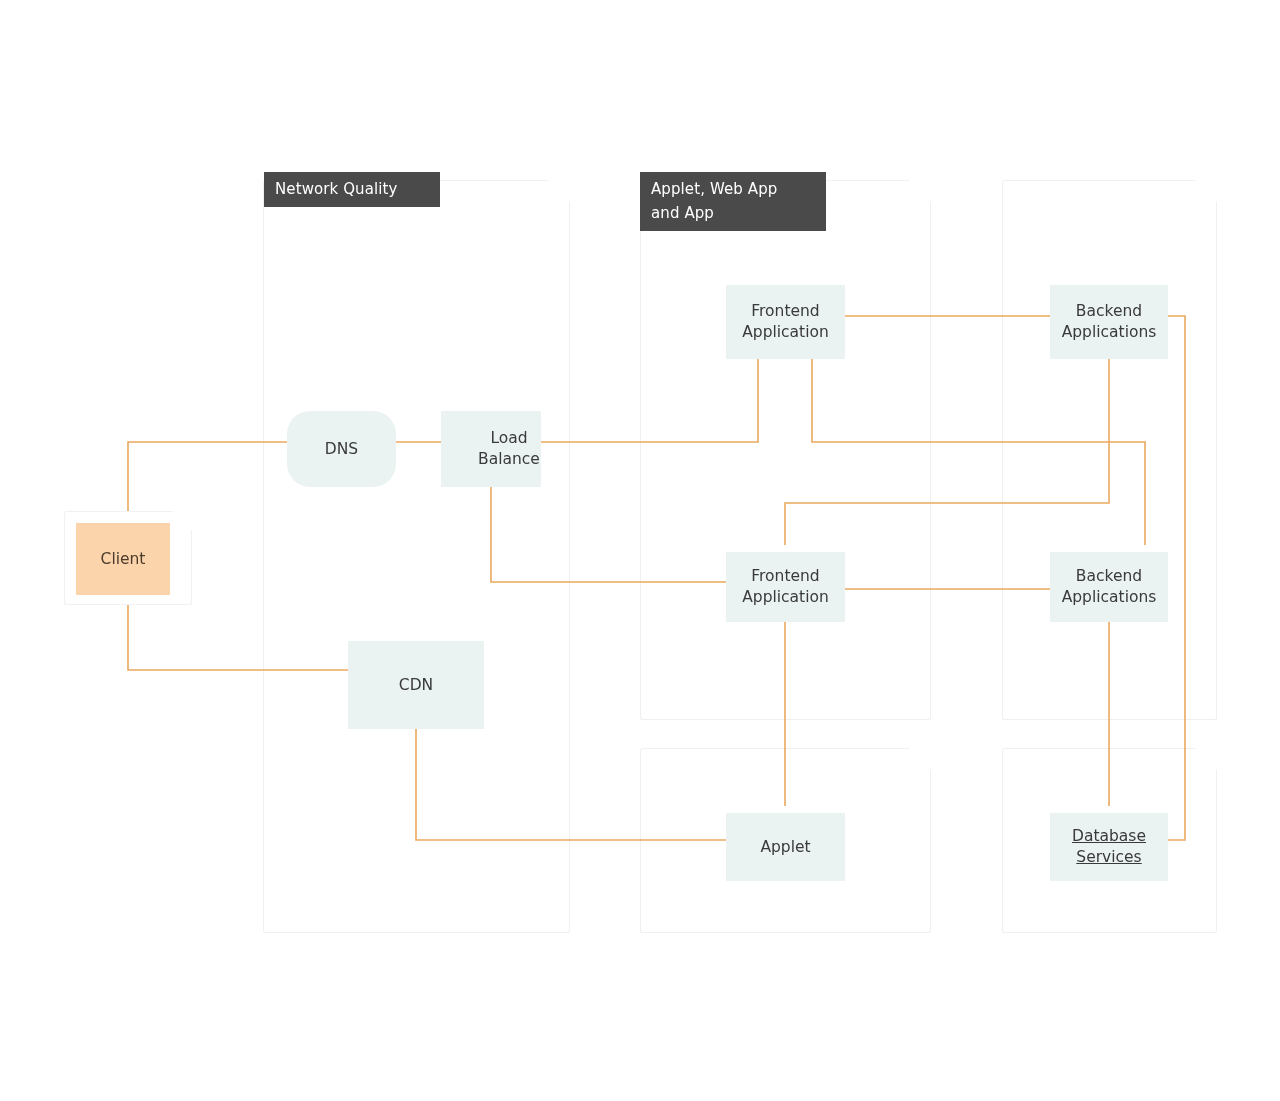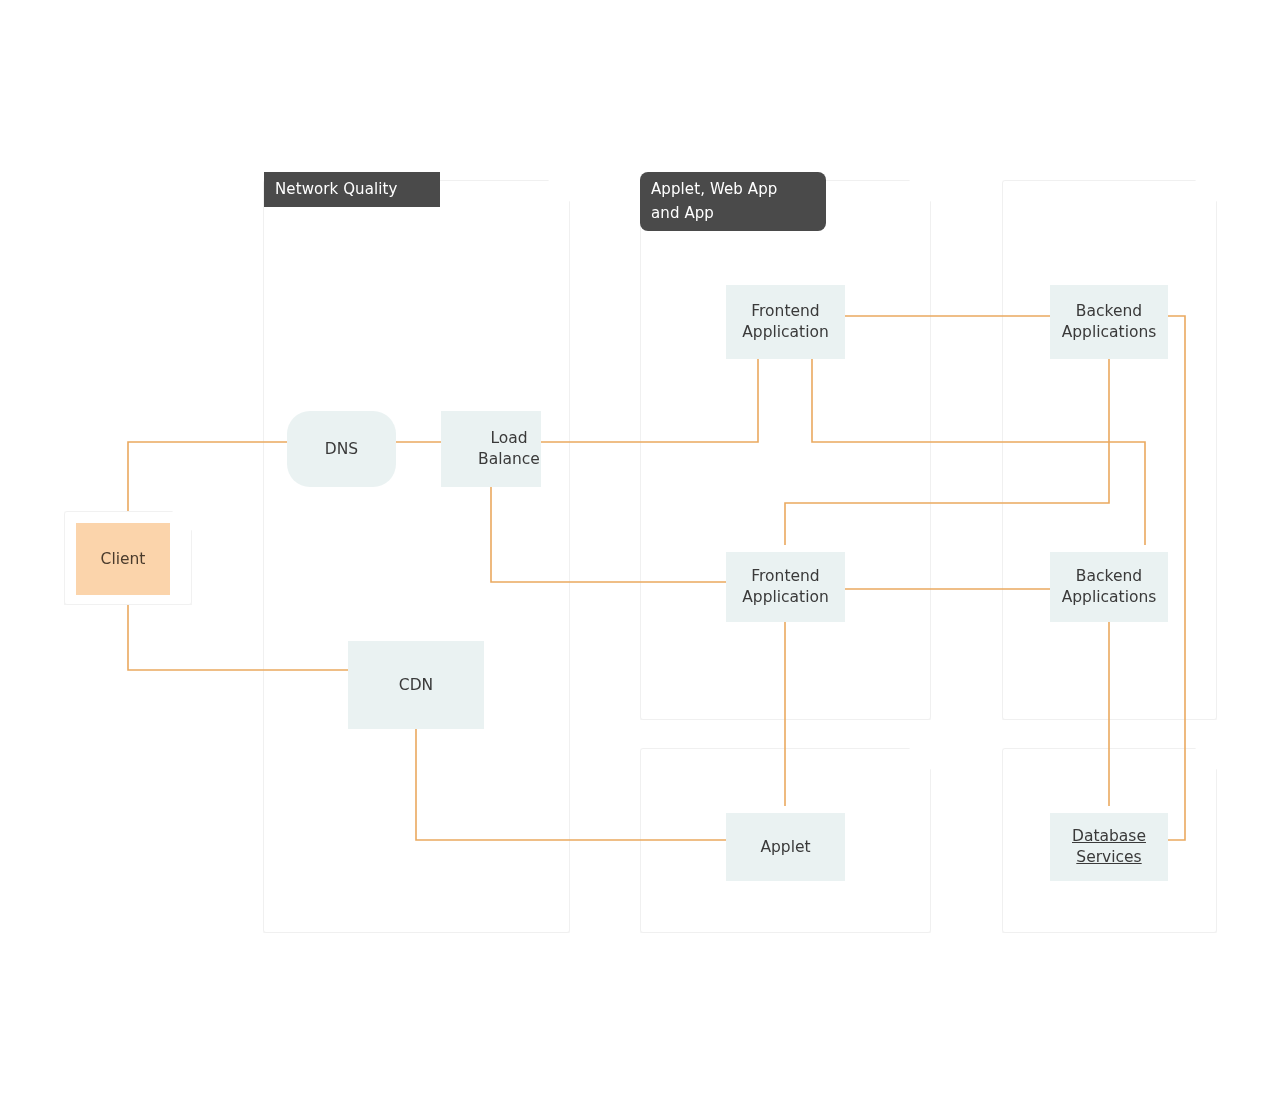--- a/index.html
+++ b/index.html
@@ -114,21 +114,21 @@
   <div class="group" style="left:640px;top:180px;width:291px;height:540px;"></div>
 
   <div class="group" style="left:1002px;top:180px;width:215px;height:540px;"></div>
 
   <div class="group" style="left:640px;top:748px;width:291px;height:185px;"></div>
 
   <div class="group" style="left:1002px;top:748px;width:215px;height:185px;"></div>
 
   <div class="group-label" style="left:264px;top:172px;width:176px;">Network Quality</div>
 
-  <div class="group-label" style="left:640px;top:172px;width:186px;border-radius:8px;">Applet, Web App
+  <div class="group-label" style="left:640px;top:172px;width:186px;">Applet, Web App
 and App</div>
 
   <div class="client-card" style="left:64px;top:511px;width:128px;height:94px;">
     <div class="client-inner" style="left:11px;top:11px;width:94px;height:72px;">Client</div>
   </div>
 
   <div class="node" style="left:287px;top:404px;width:109px;height:76px;border-radius:23px;">DNS</div>
 
   <div class="node" style="left:441px;top:404px;width:100px;height:76px;padding-left:36px;">Load
 Balance</div>

